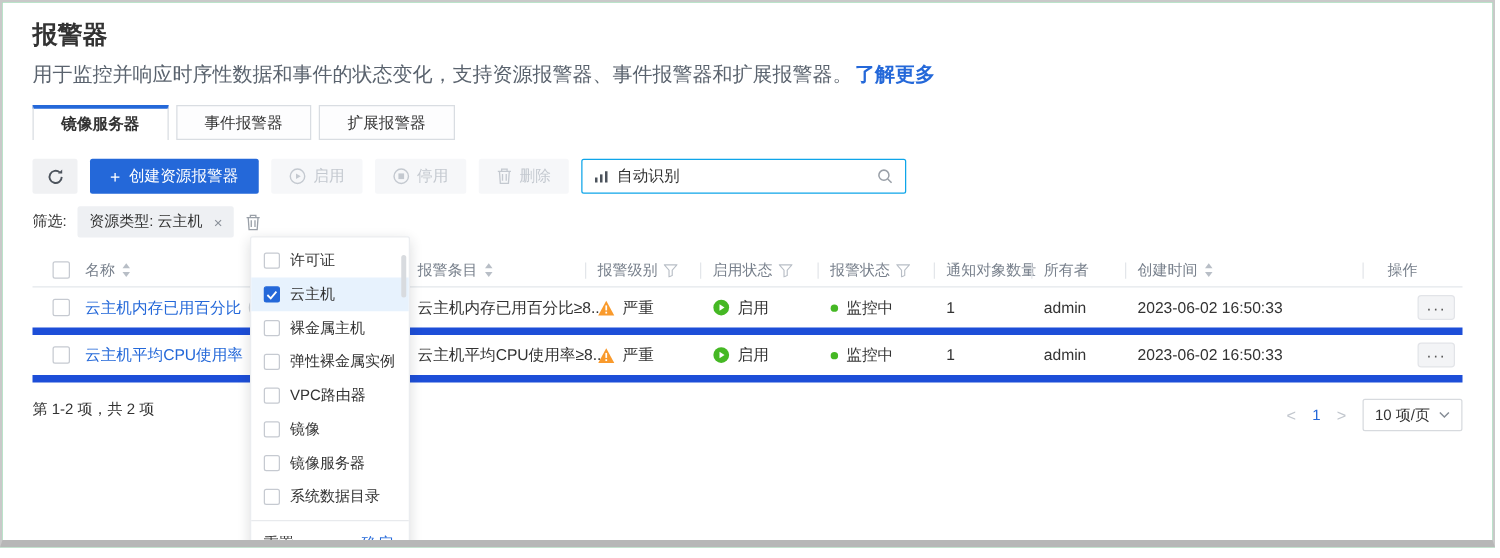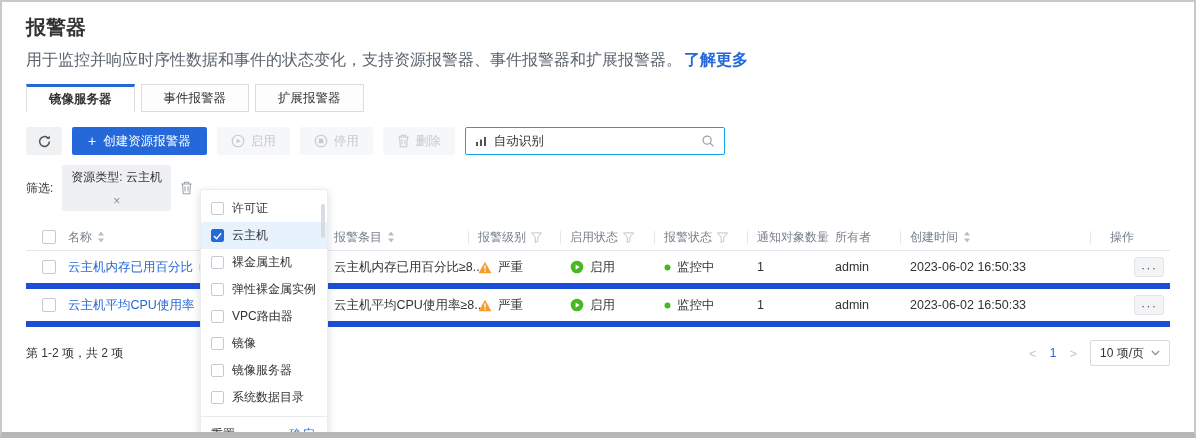--- a/index.html
+++ b/index.html
@@ -25,21 +25,21 @@
   .btn-refresh { width:36px; background:#f0f1f3; }
   .btn-primary { background:#2468d9; color:#fff; padding:0 16px; gap:7px; margin-left:10px; font-weight:500; }
   .btn-ghost { background:#f6f7f9; color:#c4c9d0; padding:0 14px; gap:6px; margin-left:10px; }
   .plus { font-size:14px; line-height:1; }
   .search { margin-left:10px; width:260px; height:28px; border:1px solid #0ea5e9; border-radius:2px; background:#fff; display:flex; align-items:center; padding:0 9px; gap:7px; }
   .search-text { flex:1; color:#333; font-size:12.5px; }
 
   
   .filter-bar { display:flex; align-items:center; gap:9px; padding:0 24px; margin-top:10px; }
   .filter-label { color:#333; }
-  .filter-tag { background:#eef0f3; border-radius:2px; padding:4px 9px; display:flex; align-items:center; gap:9px; cursor:default;flex-direction:column; }
+  .filter-tag { background:#eef0f3; border-radius:2px; padding:4px 9px; display:flex; align-items:center; gap:9px; cursor:default; }
   .tag-close { color:#8a9099; cursor:pointer; font-size:12px; line-height:1; }
   .icon-btn { display:inline-flex; cursor:pointer; }
 
   
   .table { margin:13px 24px 0; }
   .grid { display:grid; grid-template-columns:32px 150px 116px 144px 92px 94px 93px 78px 75px 190px 1fr; align-items:center; }
   .thead { height:27px; border-bottom:1px solid #e4e7eb; color:#78808c; font-size:12px; }
   .th { display:flex; align-items:center; gap:5px; padding-left:10px; position:relative; height:100%; }
   .th.sep::before { content:""; position:absolute; left:0; top:7px; width:1px; height:13px; background:#e3e6ea; }
   .th-label { white-space:nowrap; }
@@ -48,21 +48,21 @@
 
   .trow { height:38px; border-bottom:6px solid #1d4ed8; font-size:12.5px; color:#333; }
   .cell { padding-left:10px; white-space:nowrap; display:flex; align-items:center; gap:6px; }
   .name-link { color:#2468d9; cursor:pointer; }
   .badge { border:1px solid #d2d6db; border-radius:9px; height:18px; line-height:16px; padding:0 10px 0 6px; font-size:11px; color:#666; background:#fff; }
   .cell-action { justify-content:flex-end; padding-right:6px; }
   .more-btn { width:30px; height:20px; border-radius:3px; background:#f3f4f6; border:1px solid #e2e4e8; color:#555; display:flex; align-items:center; justify-content:center; font-size:13px; letter-spacing:1px; cursor:pointer; }
   .cb { width:14px; height:14px; border:1px solid #c6cad1; border-radius:2px; background:#fff; margin-left:6px; cursor:pointer; }
 
   
-  .table-footer { display:flex; justify-content:space-between; align-items:center; padding:13px 24px 0; font-size:12px; color:#333; }
+  .table-footer { display:flex; justify-content:space-between; padding:13px 24px 0; font-size:12px; color:#333; }
   .pager { display:flex; align-items:center; gap:13px; }
   .pg-arrow { color:#c2c7ce; cursor:pointer; font-size:13px; }
   .pg-num { color:#2468d9; cursor:pointer; }
   .page-size { border:1px solid #d7dade; border-radius:2px; height:26px; display:flex; align-items:center; padding:0 9px; gap:7px; cursor:pointer; background:#fff; }
 
   
   .dropdown { position:absolute; left:198px; top:187px; width:128px; background:#fff; border:1px solid #ebedf0; border-radius:2px; box-shadow:0 3px 10px rgba(31,35,41,.16); z-index:20; padding-top:5px; }
   .dd-item { display:flex; align-items:center; gap:8px; padding:5px 10px; font-size:12px; color:#333; cursor:pointer;text-align:right; }
   .dd-item.checked { background:#e7f2fd; }
   .dd-cb { width:13px; height:13px; border:1px solid #c6cad1; border-radius:2px; background:#fff; flex:none; display:flex; align-items:center; justify-content:center; }

